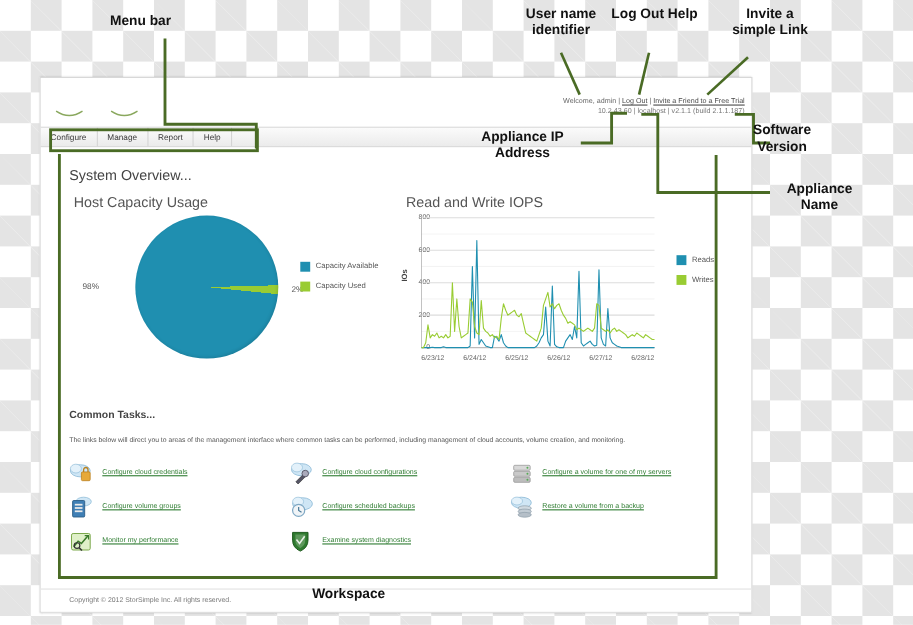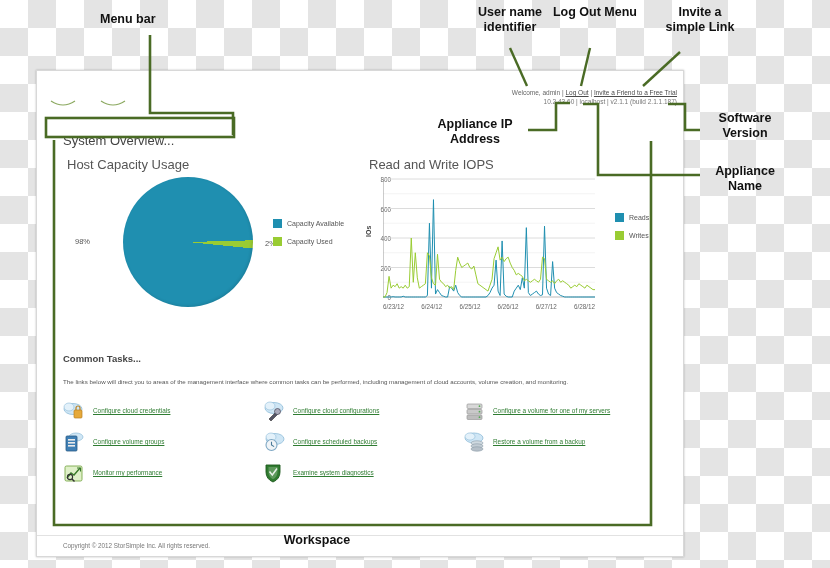--- a/index.html
+++ b/index.html
@@ -314,20 +314,26 @@
       <path d="M2 1 Q 14 9 26 1" stroke="#8aa85e" stroke-width="1.2" fill="none"></path>
       <path d="M52 1 Q 64 9 76 1" stroke="#8aa85e" stroke-width="1.2" fill="none"></path>
     </svg>
 
     <div class="header-links">
       <span>Welcome, admin | </span><a href="#">Log Out</a><span> | </span><a href="#">Invite a Friend to a Free Trial</a>
     </div>
     <div class="header-sub">10.2.43.60 | localhost | v2.1.1 (build 2.1.1.187)</div>
   </div>
 
+  <div class="menu-bar">
+    <div class="menu-item">Configure</div>
+    <div class="menu-item">Manage</div>
+    <div class="menu-item">Report</div>
+    <div class="menu-item">Help</div>
+  </div>
 
   <div class="workspace">
 
     <div class="section-title">System Overview...</div>
     <div class="panel-label host-cap-label">Host Capacity Usage</div>
     <div class="panel-label iops-label">Read and Write IOPS</div>
 
     <div class="pie-wrap">
       <div class="pie"></div>
     </div>
@@ -520,22 +526,22 @@
   <path d="M700 130 L685 130 L685 104 L668 104" stroke="#4a6b25" stroke-width="2.6" fill="none"></path>
 
   <path d="M700 175 L598 175 L598 104 L583 104" stroke="#4a6b25" stroke-width="2.6" fill="none"></path>
 
   <path d="M54 140 L54 525 L651 525 L651 141" stroke="#4a6b25" stroke-width="2.6" fill="none"></path>
 </svg>
 
 <div class="anno anno-left" style="left:100px; top:12px;">Menu bar</div>
 <div class="anno" style="left:462px; top:5px; width:96px;">User name
 identifier</div>
-<div class="anno" style="left:545px; top:5px; width:100px;">Log Out Menu</div>
+<div class="anno" style="left:545px; top:5px; width:100px;">Log Out Help</div>
 <div class="anno" style="left:652px; top:5px; width:96px;">Invite a
 simple Link</div>
 <div class="anno" style="left:422px; top:117px; width:106px;">Appliance IP
 Address</div>
-<div class="anno" style="left:702px; top:111px; width:86px;">Software
+<div class="anno" style="left:668px; top:111px; width:86px;">Software
 Version</div>
 <div class="anno" style="left:702px; top:164px; width:86px;">Appliance
 Name</div>
 <div class="anno" style="left:232px; top:533px; width:170px;">Workspace</div>
 
 </body></html>

